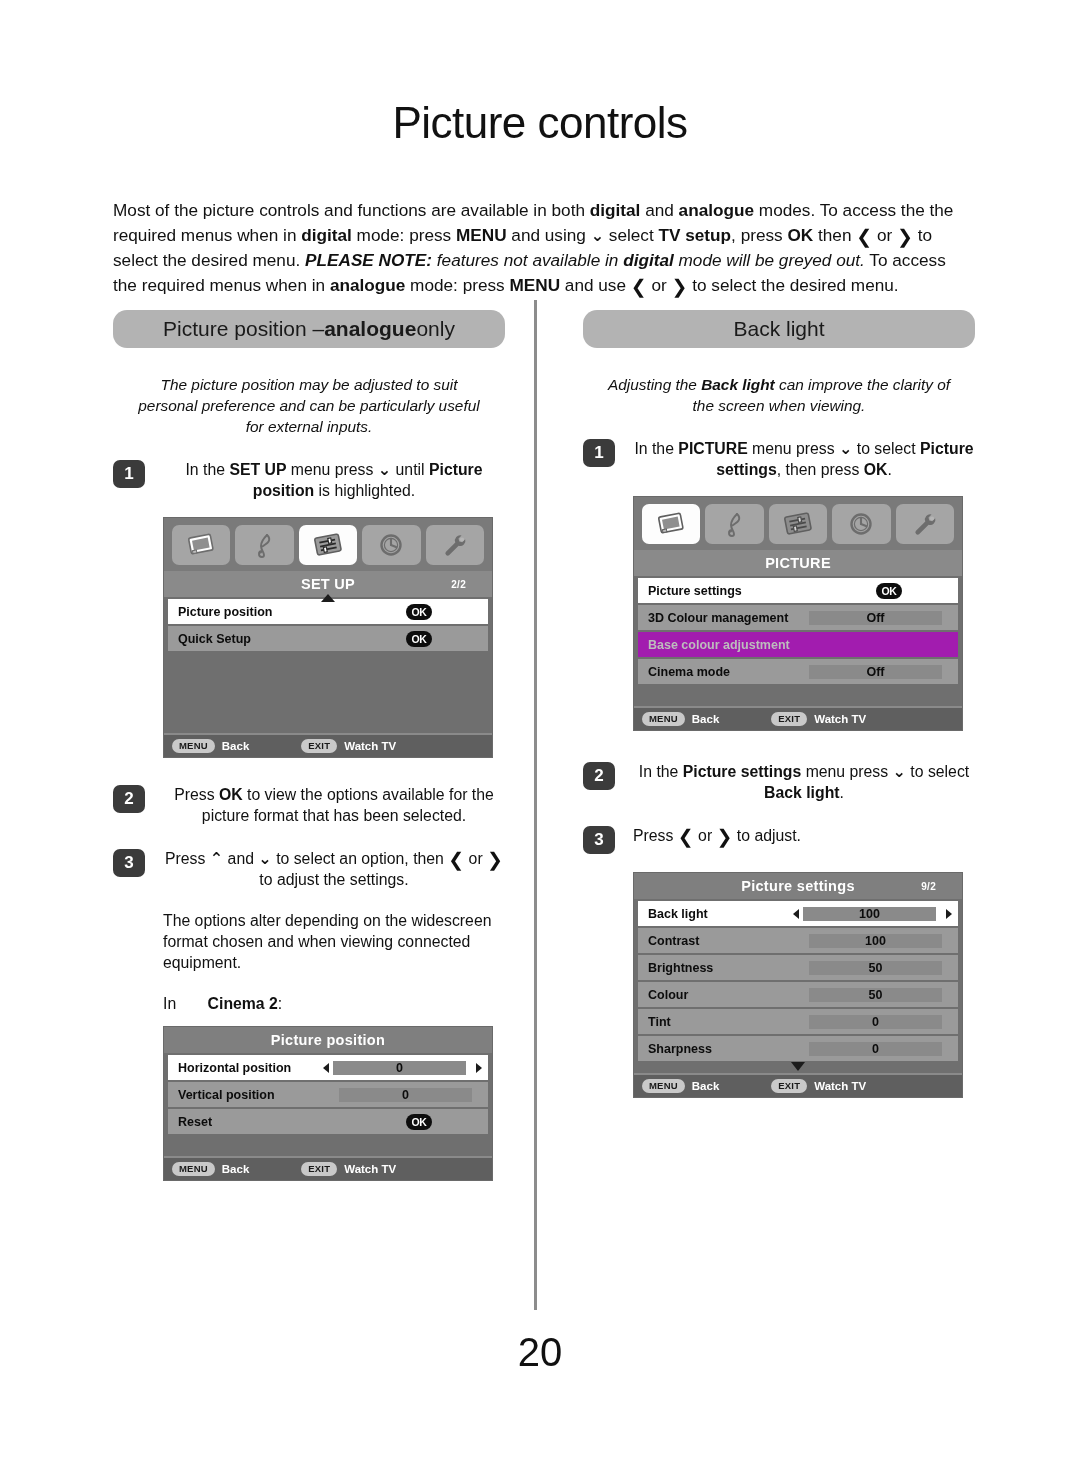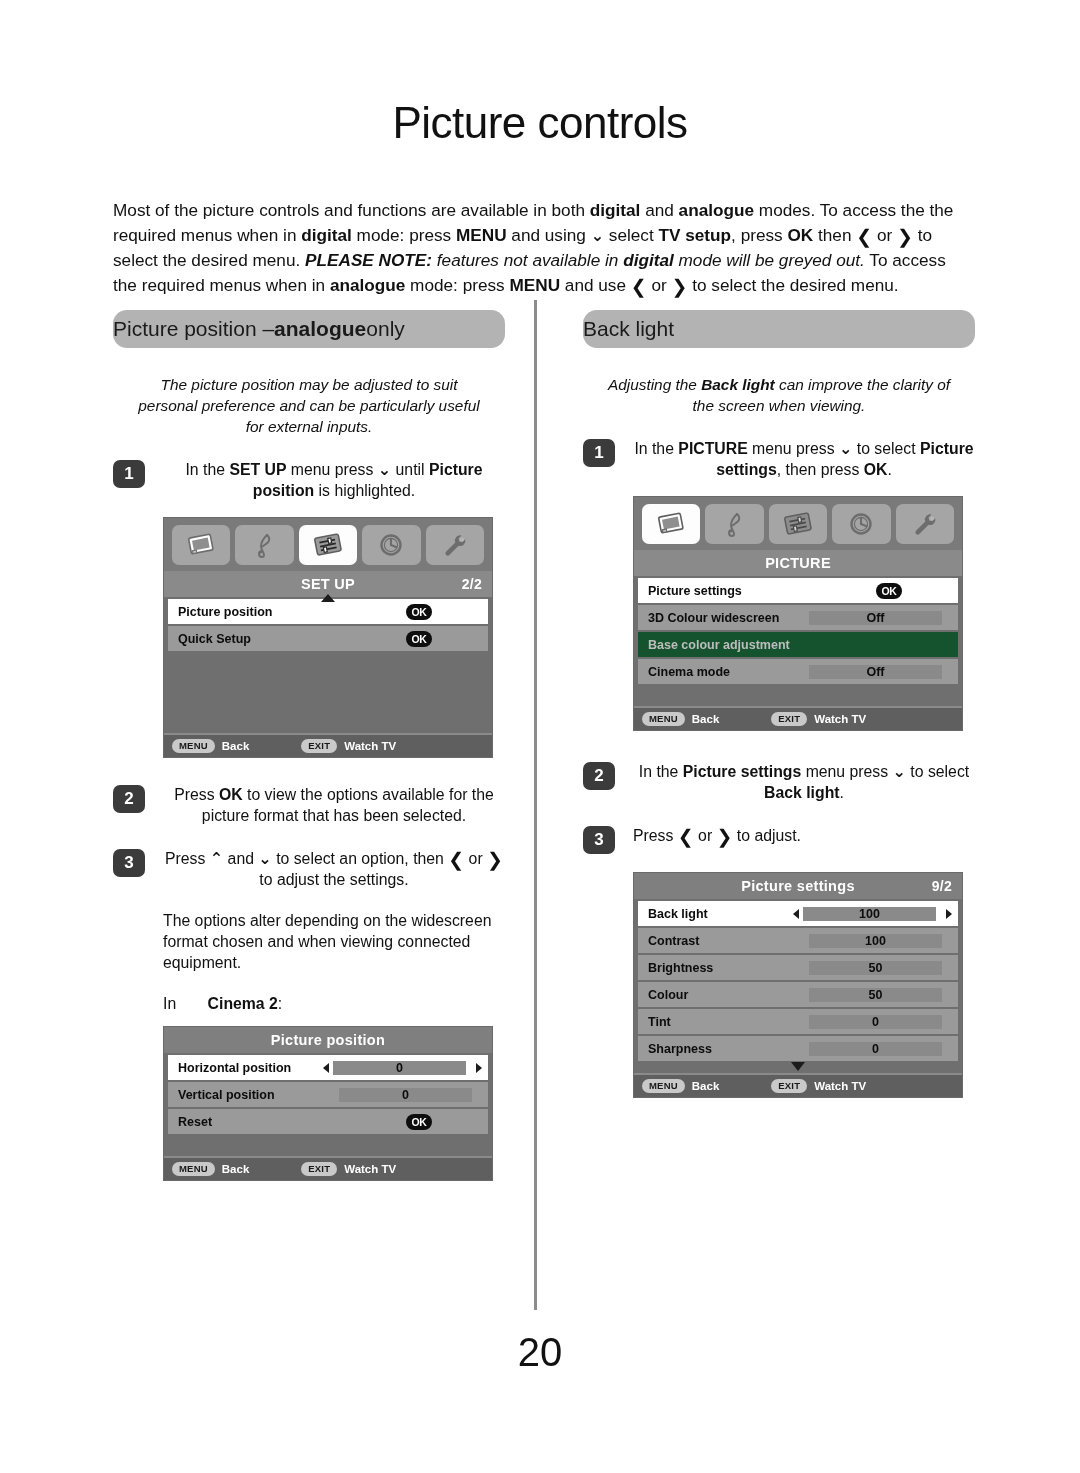--- a/index.html
+++ b/index.html
@@ -38,21 +38,21 @@
     position: absolute; left: 534px; top: 300px;
     width: 3px; height: 1010px;
     background: #8c8c8c;
   }
 
   
   .pill {
     background: #b3b3b3;
     border-radius: 14px;
     height: 38px;
-    display: flex; align-items: center; 
+    display: flex; align-items: center; justify-content: center;
     font-size: 21px; color: #1a1a1a;
     margin-bottom: 0;
   }
   .pill b { font-weight: bold; }
 
   
   .lead {
     font-style: italic; font-size: 15.4px; line-height: 21px;
     text-align: center; color: #111;
     margin: 26px 18px 0 18px;
@@ -100,39 +100,39 @@
 
   .osd-title-row {
     position: relative;
     background: #8a8a8a;
     height: 26px;
     display: flex; align-items: center; justify-content: center;
     color: #fff; font-size: 14.5px; font-weight: bold;
     letter-spacing: .3px;
   }
   .osd-title-row .pageno {
-    position: absolute; right: 10px; top: 50%; transform: translateY(-50%);
-    font-size: 14px; font-weight: bold; color: #fff; text-align: center;
+    position: absolute; right: 26px; top: 50%; transform: translateY(-50%);
+    font-size: 10px; font-weight: bold; color: #fff; text-align: center;
   }
   .osd-title-row.light { background: #7f7f7f; }
   .caret-up {
     position: absolute; left: 50%; bottom: -5px; transform: translateX(-50%);
     width: 0; height: 0;
     border-left: 7px solid transparent; border-right: 7px solid transparent;
     border-bottom: 8px solid #1c1c1c;
   }
 
   .osd-row {
     display: flex; align-items: center;
     height: 25px; margin: 2px 4px;
     background: #9a9a9a;
     color: #0c0c0c;
   }
   .osd-row.selected { background: #ffffff; }
-  .osd-row.disabled { background: #14532d; color: #b9b9b9; }
+  .osd-row.disabled { background: #a21caf; color: #b9b9b9; }
   .osd-row-label {
     flex: 1 1 auto; padding-left: 10px;
     font-size: 12.5px; font-weight: bold; white-space: nowrap;
   }
   .osd-row.disabled .osd-row-label { color: #bdbdbd; font-weight: bold; }
 
   .osd-value {
     flex: 0 0 133px; height: 14px; margin-right: 6px;
     background: #8a8a8a;
     display: flex; align-items: center; justify-content: center;
@@ -414,21 +414,21 @@
       <div class="osd-title-row">
         <span>PICTURE</span>
         <span class="pageno"></span>
       </div>
 
       <div class="osd-row selected">
         <span class="osd-row-label">Picture settings</span>
         <span class="ok-badge">OK</span>
       </div>
       <div class="osd-row">
-        <span class="osd-row-label">3D Colour widescreen</span>
+        <span class="osd-row-label">3D Colour management</span>
         <span class="osd-value" style="margin-right:16px;">Off</span>
       </div>
       <div class="osd-row disabled">
         <span class="osd-row-label">Base colour adjustment</span>
       </div>
       <div class="osd-row">
         <span class="osd-row-label">Cinema mode</span>
         <span class="osd-value" style="margin-right:16px;">Off</span>
       </div>
 

